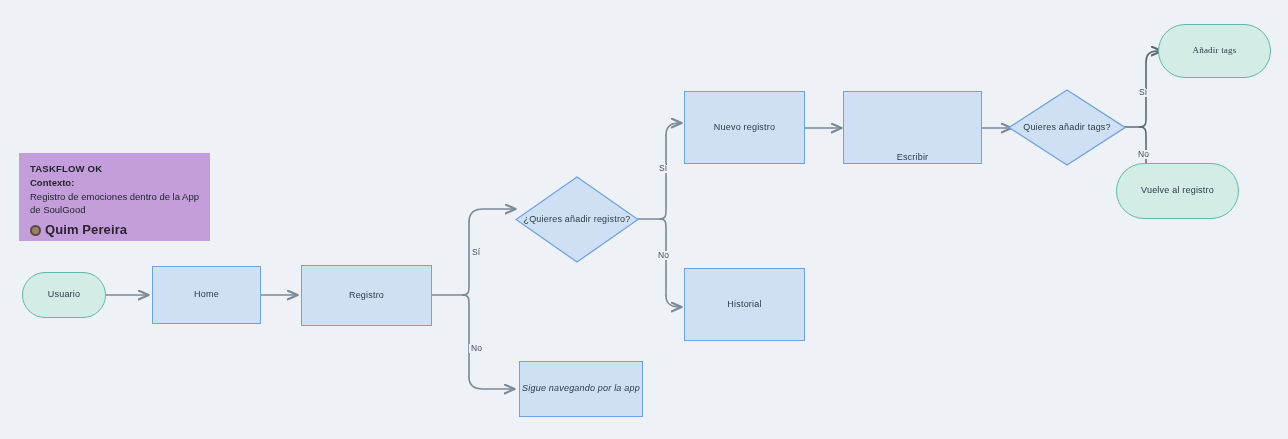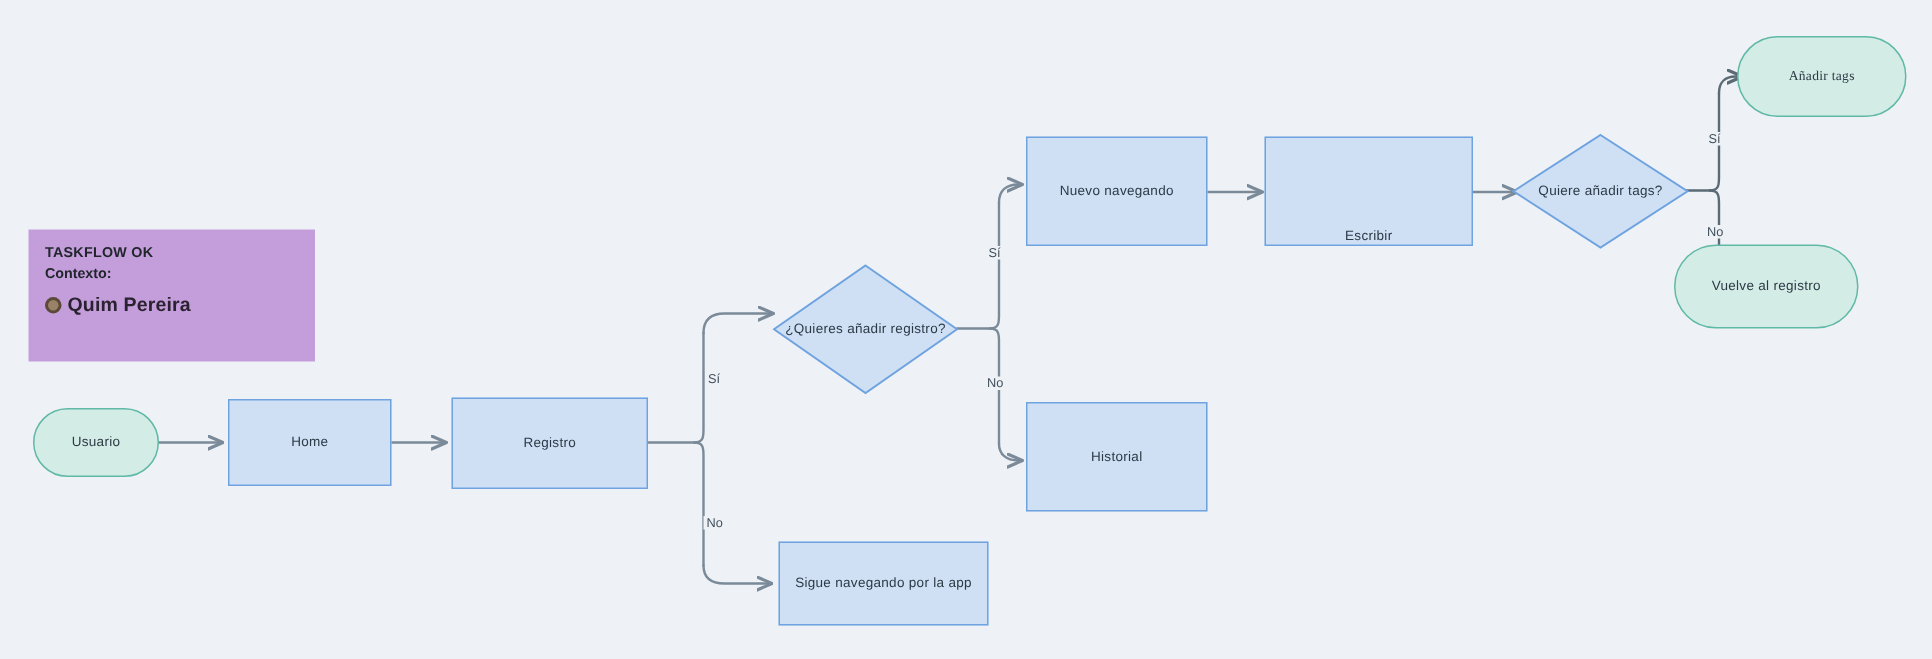--- a/index.html
+++ b/index.html
@@ -185,20 +185,21 @@
       <path d="M1140,127 C1146,127 1146,123 1146,118 L1146,62"></path>
       <path d="M1146,62 C1146,55 1150,51 1157,51 L1161,51" marker-end="url(#arrR)"></path>
       <path d="M1140,127 C1146,127 1146,131 1146,136 L1146,180"></path>
       <path d="M1146,180 C1146,187 1150,191 1157,191 L1161,191" marker-end="url(#arrR)"></path>
     </g>
   </svg>
 
   <div id="note">
     <div class="note-title">TASKFLOW OK</div>
     <div class="note-sub">Contexto:</div>
+    <div class="note-body">Registro de emociones dentro de la App de SoulGood</div>
     <div class="note-author">
       <span class="avatar"></span>
       <span class="author-name">Quim Pereira</span>
     </div>
   </div>
 
   <div class="node terminal" style="left:22px; top:272px; width:84px; height:46px;">
     <span>Usuario</span>
   </div>
 
@@ -210,41 +211,41 @@
     <span>Registro</span>
   </div>
 
   <div class="node decision" style="left:515px; top:176px; width:124px; height:87px;">
     <svg class="dia-shape" viewBox="0 0 124 87" preserveAspectRatio="none">
       <polygon points="62,1 123,43.5 62,86 1,43.5" fill="#cfe0f5" stroke="#6fa3e0" stroke-width="1.3"></polygon>
     </svg>
     <span class="dia-label">¿Quieres añadir registro?</span>
   </div>
 
-  <div class="node process" style="left:519px; top:361px; width:140px; height:56px;">
+  <div class="node process" style="left:519px; top:361px; width:124px; height:56px;font-style:italic;">
     <span>Sigue navegando por la app</span>
   </div>
 
   <div class="node process" style="left:684px; top:91px; width:121px; height:73px;">
-    <span>Nuevo navegando</span>
+    <span>Nuevo registro</span>
   </div>
 
   <div class="node process" style="left:684px; top:268px; width:121px; height:73px;">
     <span>Historial</span>
   </div>
 
   <div class="node process" style="left:843px; top:91px; width:139px; height:73px;align-items:flex-end;">
     <span>Escribir</span>
   </div>
 
   <div class="node decision" style="left:1008px; top:89px; width:118px; height:77px;">
     <svg class="dia-shape" viewBox="0 0 118 77" preserveAspectRatio="none">
       <polygon points="59,1 117,38.5 59,76 1,38.5" fill="#cfe0f5" stroke="#6fa3e0" stroke-width="1.3"></polygon>
     </svg>
-    <span class="dia-label">Quiere añadir tags?</span>
+    <span class="dia-label">Quieres añadir tags?</span>
   </div>
 
   <div class="node terminal" style="left:1158px; top:24px; width:113px; height:54px;font-family:Liberation Serif, serif;">
     <span>Añadir tags</span>
   </div>
 
   <div class="node terminal" style="left:1116px; top:163px; width:123px; height:56px;">
     <span>Vuelve al registro</span>
   </div>
 

